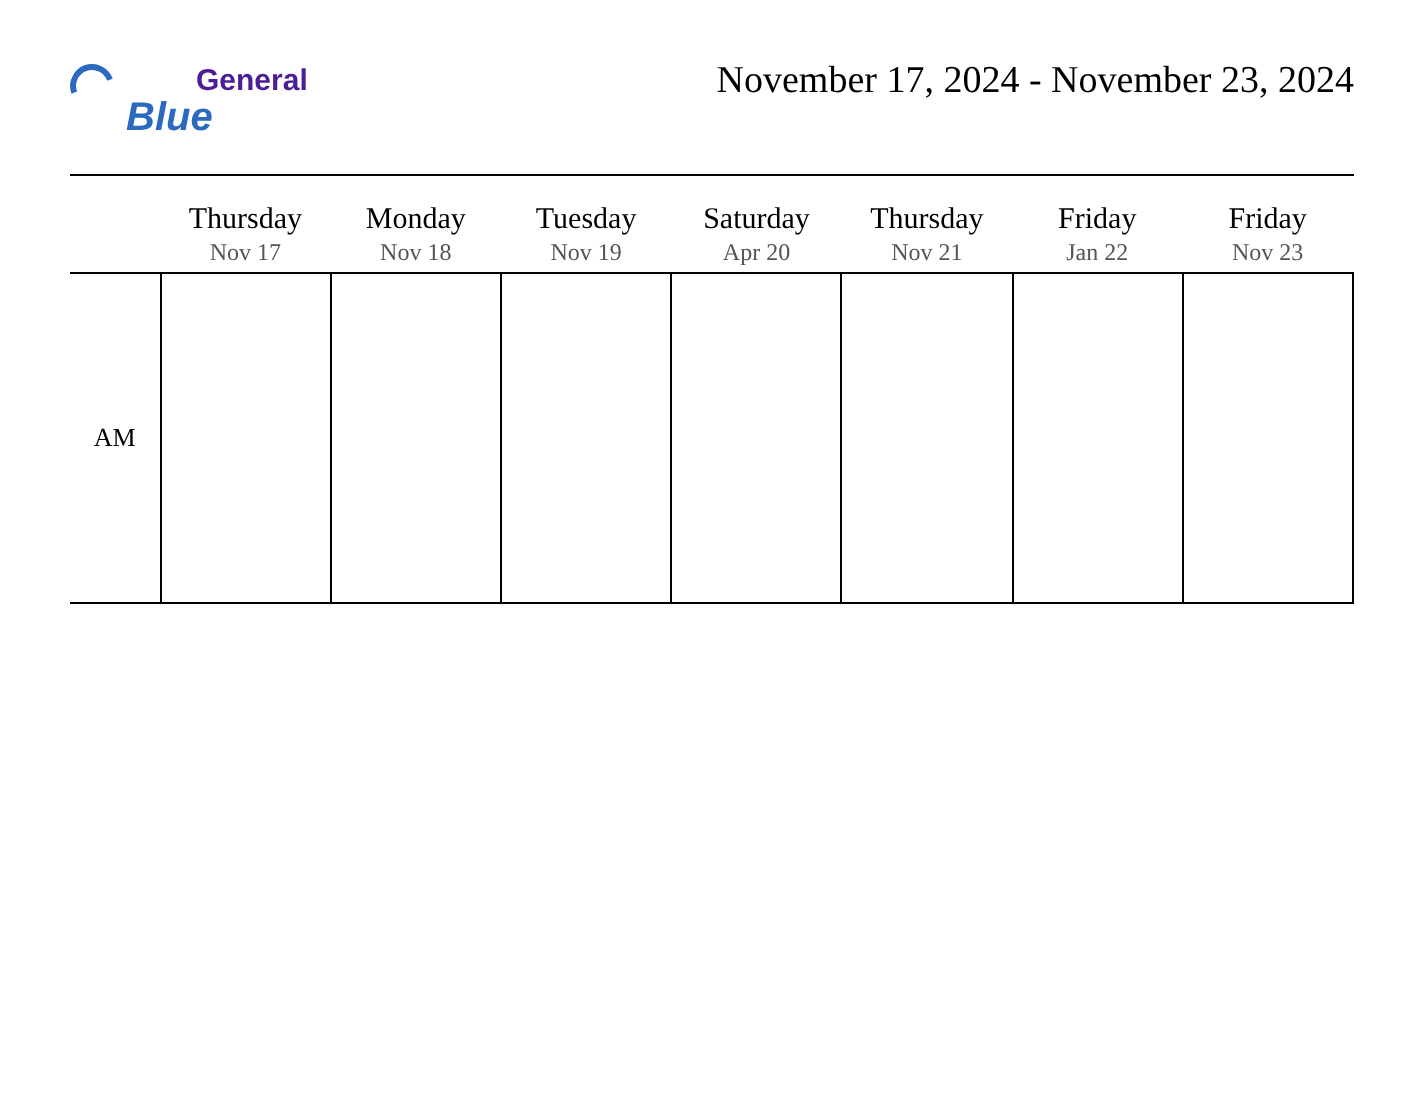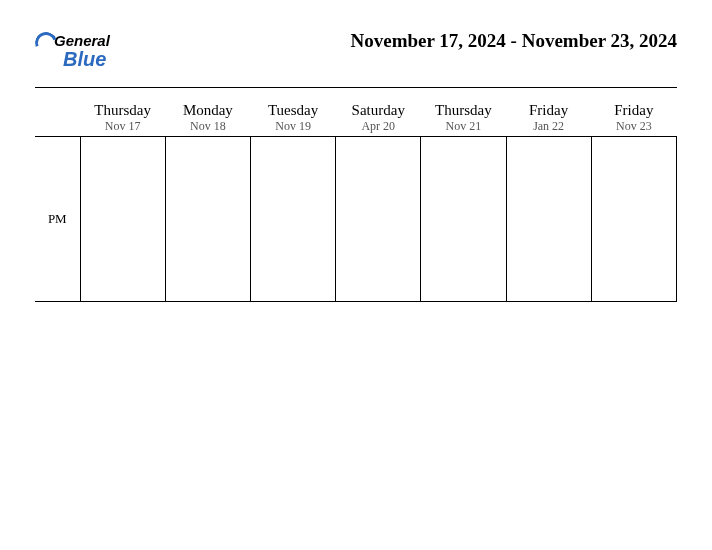--- a/index.html
+++ b/index.html
@@ -48,41 +48,41 @@
       border-radius: 50%;
       border-right-color: transparent;
       border-bottom-color: transparent;
       transform: rotate(25deg);
       top: 0;
       left: 0;
     }
     .logo-general {
       font-size: 15px;
       font-weight: bold;
-      color: #000000;
-      font-style: italic;
+      color: #4c1d95;
+      margin-left: 44px;
     }
     .logo-blue {
       font-size: 20px;
       font-weight: bold;
       color: #2b6abf;
       font-style: italic;
       margin-left: 28px;
     }
     .title-block {
       text-align: right;
     }
     .title {
       font-size: 21px;
       font-weight: normal;
       margin-bottom: 2px;
     }
     .date-range {
       font-size: 19px;
-      font-weight: bold;
+      font-weight: normal;
       text-align: center;
     }
     .divider {
       border: none;
       border-top: 1px solid #000;
       margin-bottom: 10px;
     }
     .calendar {
       width: 100%;
       border-collapse: collapse;
@@ -168,21 +168,21 @@
         <div class="day-date">Jan 22</div>
       </th>
       <th>
         <div class="day-name">Friday</div>
         <div class="day-date">Nov 23</div>
       </th>
     </tr>
   </thead>
   <tbody>
     <tr>
-      <td class="period-label">PM</td>
+      <td class="period-label">AM</td>
       <td class="day-cell"></td>
       <td class="day-cell"></td>
       <td class="day-cell"></td>
       <td class="day-cell"></td>
       <td class="day-cell"></td>
       <td class="day-cell"></td>
       <td class="day-cell"></td>
     </tr>
   </tbody>
 </table>

